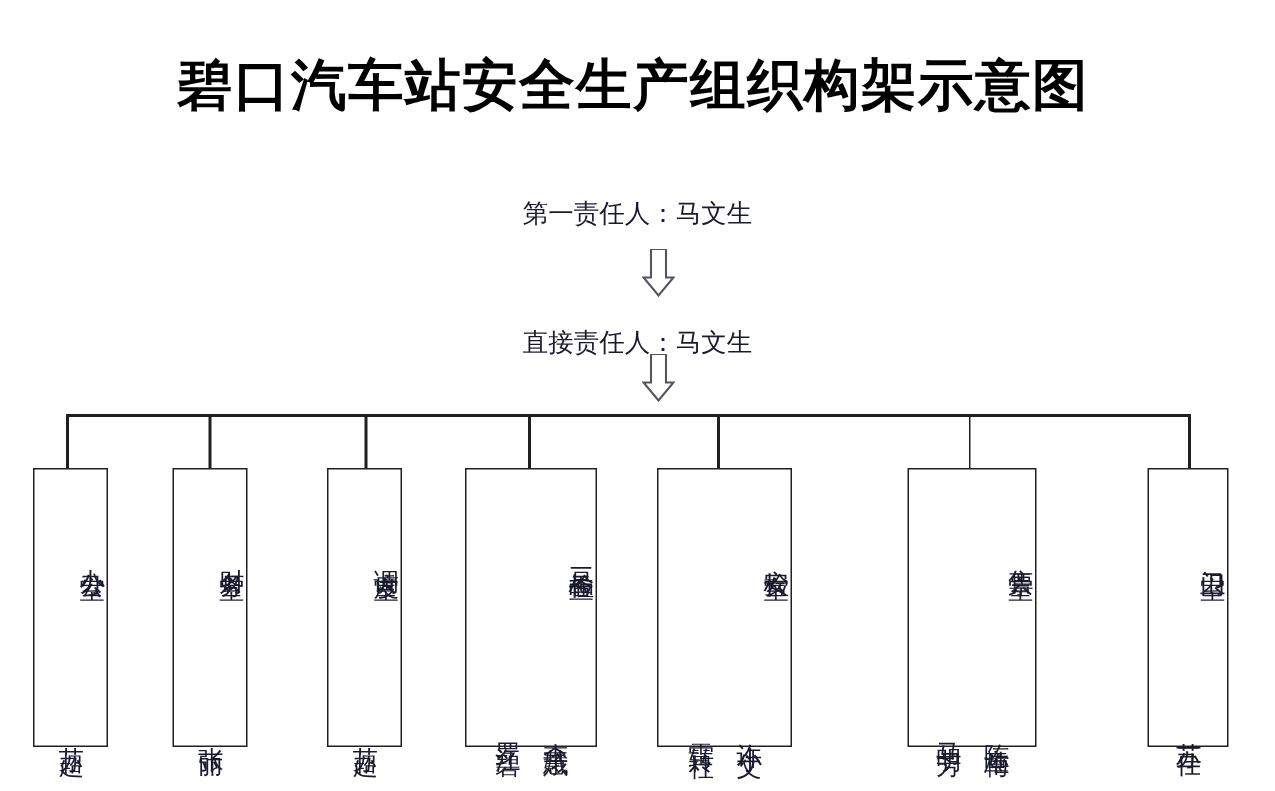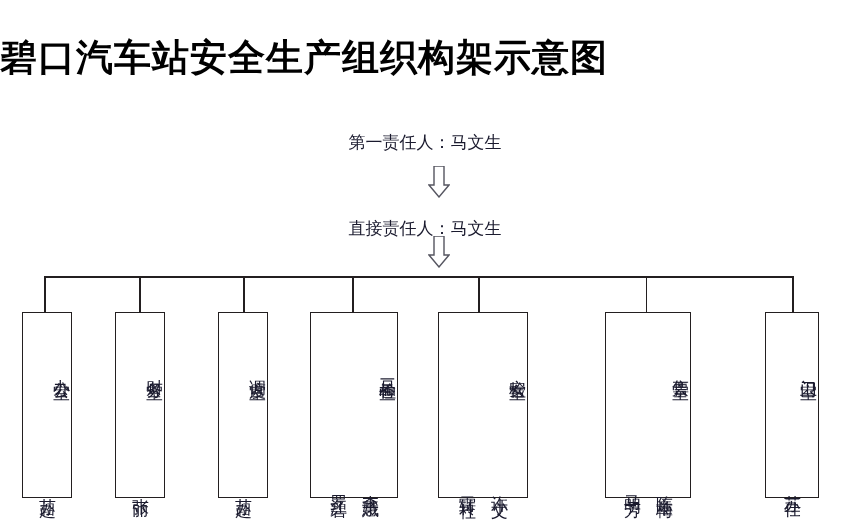--- a/index.html
+++ b/index.html
@@ -17,21 +17,21 @@
     background: #ffffff;
     overflow: hidden;
   }
 
   
   .chart-title {
     position: absolute;
     left: 0;
     top: 35px;
     width: 726px;
-    text-align: left;
+    text-align: right;
     font-size: 37px;
     line-height: 46px;
     font-weight: bold;
     color: #000000;
     letter-spacing: 1px;
     white-space: nowrap;
   }
 
   
   .resp-line {

